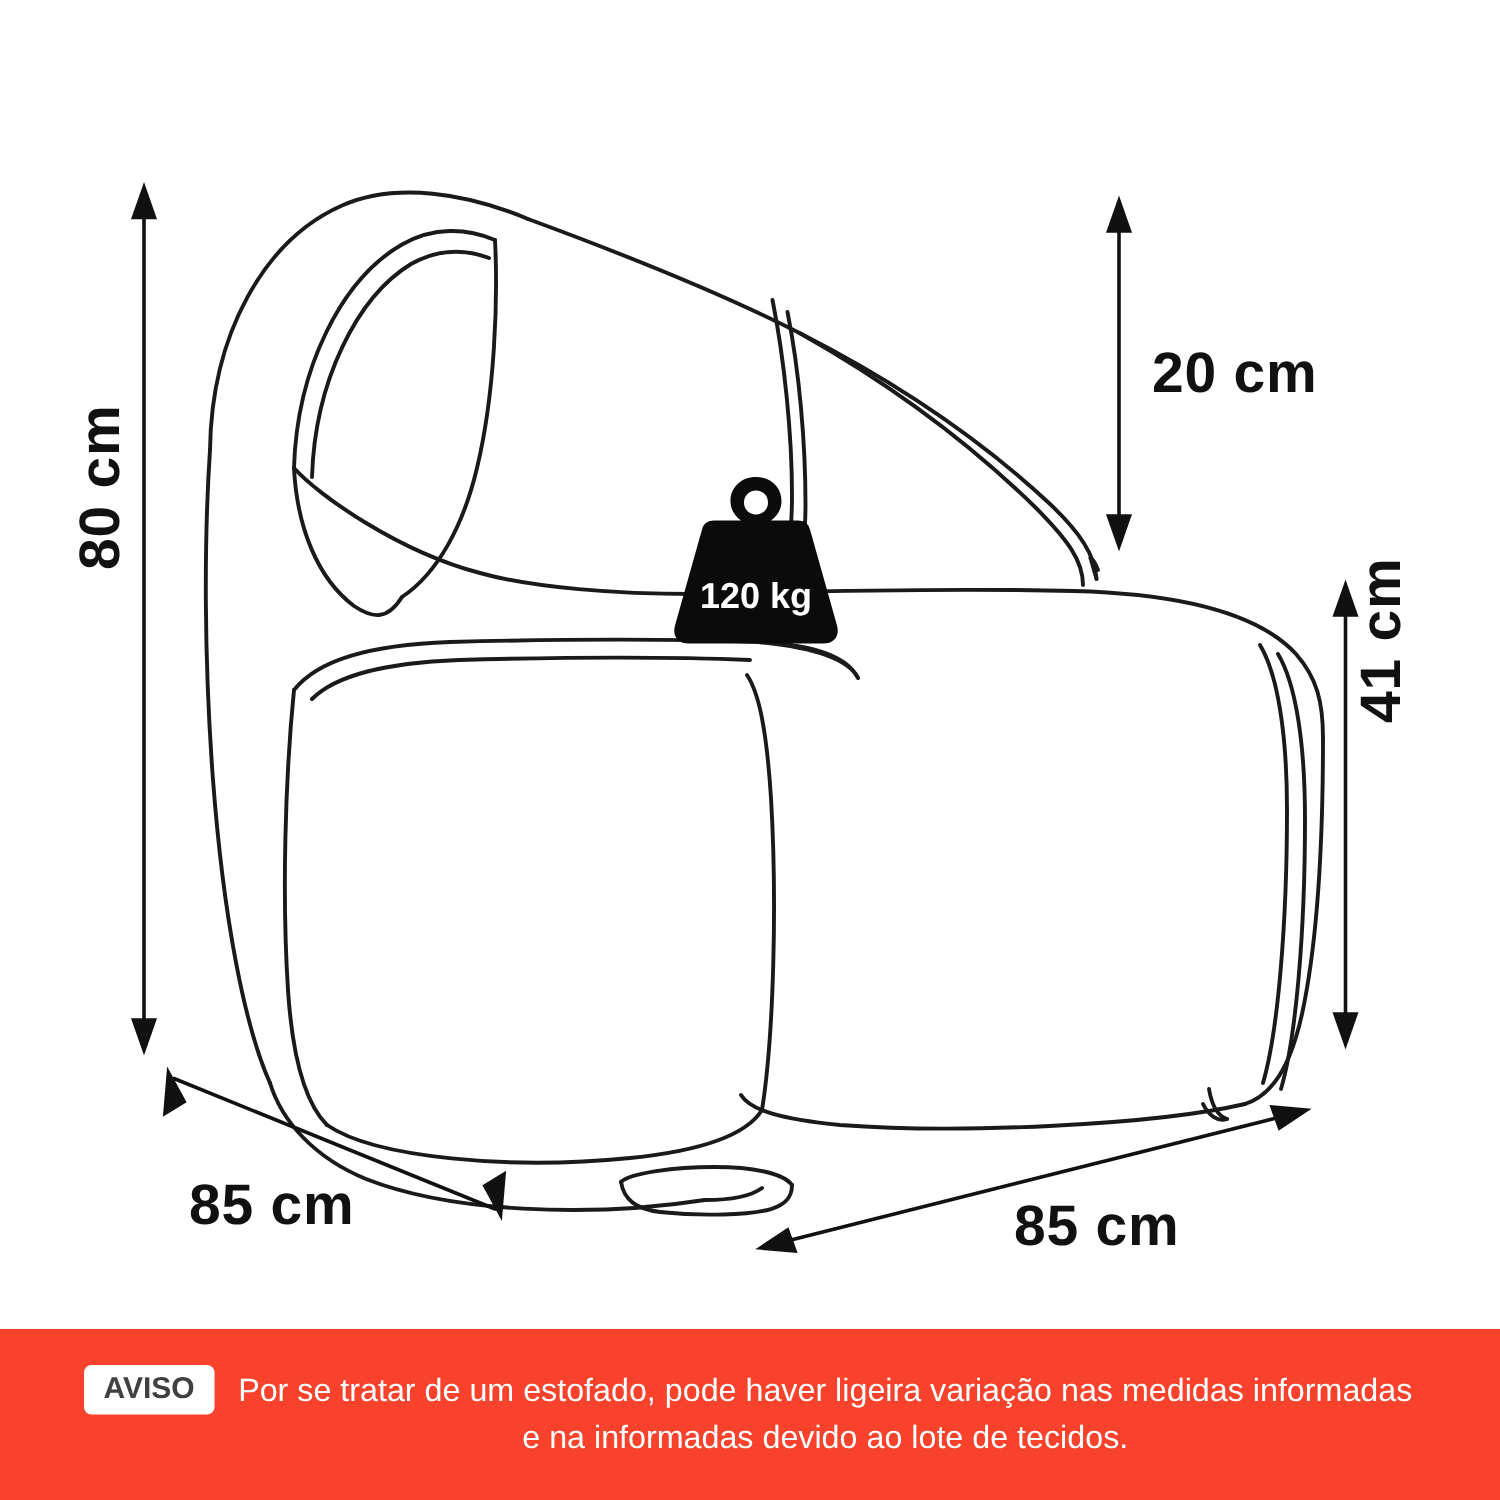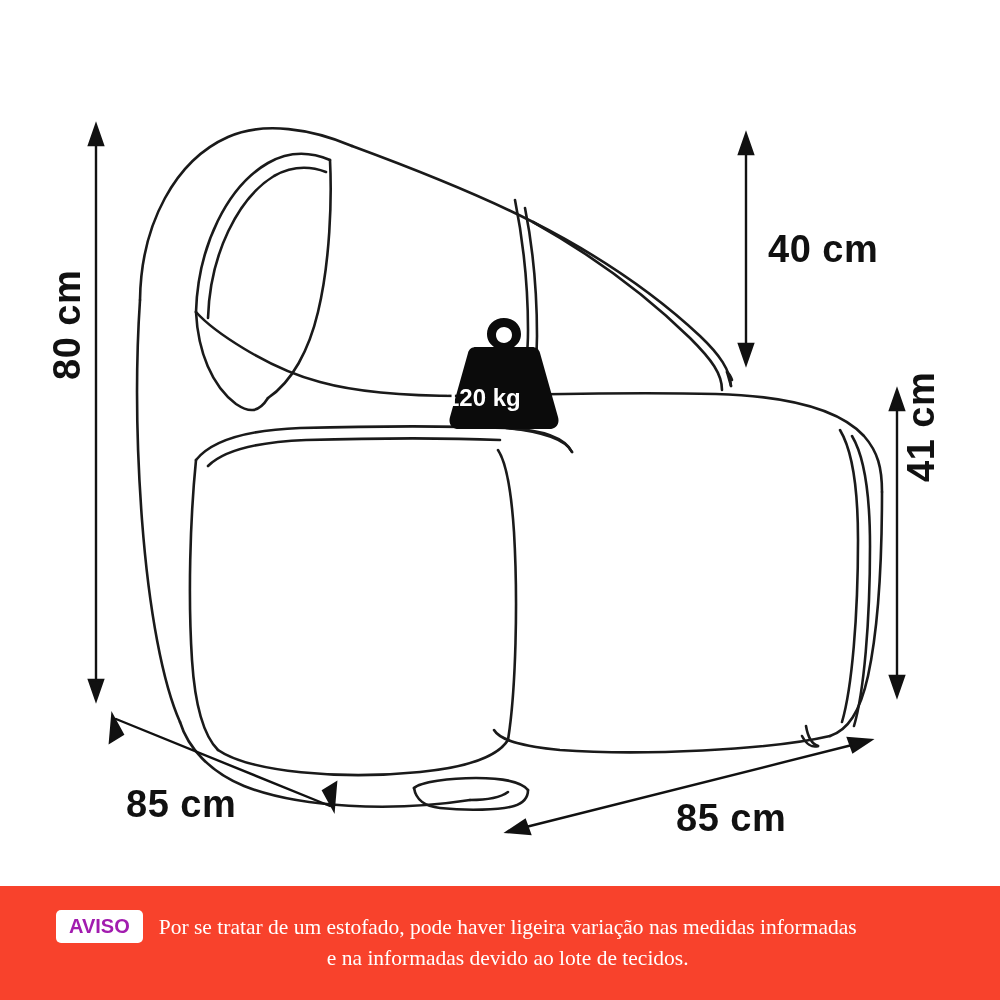--- a/index.html
+++ b/index.html
@@ -71,56 +71,56 @@
     left: 446px;
     top: 312px;
     width: 116px;
     height: 120px;
   }
   #weight-badge .weight-text {
     position: absolute;
     left: 0;
     top: 72px;
     width: 116px;
+    text-align: center;
     color: #ffffff;
     font-size: 24px;
     font-weight: bold;
   }
   #notice {
     position: absolute;
     left: 0;
     top: 886px;
     width: 1000px;
     height: 114px;
     background: #f8422c;
     display: flex;
     align-items: center;
     justify-content: flex-start;
     padding-left: 56px;
     box-sizing: border-box;
   }
   #notice-tag {
     background: #ffffff;
-    color: #a21caf;
+    color: #404040;
     font-weight: bold;
     font-size: 20px;
     padding: 5px 13px;
     border-radius: 5px;
     margin-right: 16px;
     flex: none;
     align-self: flex-start;
     margin-top: 24px;
   }
   #notice-text {
     color: #ffffff;
     font-size: 21.5px;
     font-weight: 500;
     line-height: 1.45;
     max-width: 830px;
-    font-family: Liberation Serif, serif;
   }
   #notice-text .line1 { display: block; text-align: left; }
   #notice-text .line2 { display: block; text-align: center; }
 </style>
 </head>
 <body>
 
 <div id="stage">
 
   <svg class="drawing" viewBox="0 0 1000 1000">
@@ -244,21 +244,21 @@
       <polygon points="109,716 126,730 117,742" transform="rotate(22 113 724)"></polygon>
       <polygon points="337,809 320,795 329,783" transform="rotate(22 333 801)"></polygon>
 
       <line x1="514" y1="830" x2="864" y2="742" stroke-linecap="round"></line>
       <polygon points="507,832 525,820 530,834"></polygon>
       <polygon points="871,740 853,752 848,738"></polygon>
     </g>
   </svg>
 
   <div class="dim-label" id="label-height">80 cm</div>
-  <div class="dim-label" id="label-back">40 cm</div>
+  <div class="dim-label" id="label-back">20 cm</div>
   <div class="dim-label" id="label-seat">41 cm</div>
   <div class="dim-label" id="label-depth">85 cm</div>
   <div class="dim-label" id="label-width">85 cm</div>
 
   <div id="weight-badge">
     <svg viewBox="0 0 116 120" width="116" height="120">
       <path d="M58 6 C 48 6, 41 13, 41 22 C 41 28, 44 32, 48 35 L 30 35 C 26 35, 23 37, 22 41 L 4 105 C 2 112, 6 117, 13 117 L 103 117 C 110 117, 114 112, 112 105 L 94 41 C 93 37, 90 35, 86 35 L 68 35 C 72 32, 75 28, 75 22 C 75 13, 68 6, 58 6 Z M 58 15 C 62 15, 66 18, 66 23 C 66 28, 62 31, 58 31 C 54 31, 50 28, 50 23 C 50 18, 54 15, 58 15 Z" fill="#0b0b0b"></path>
     </svg>
     <div class="weight-text">120 kg</div>
   </div>

